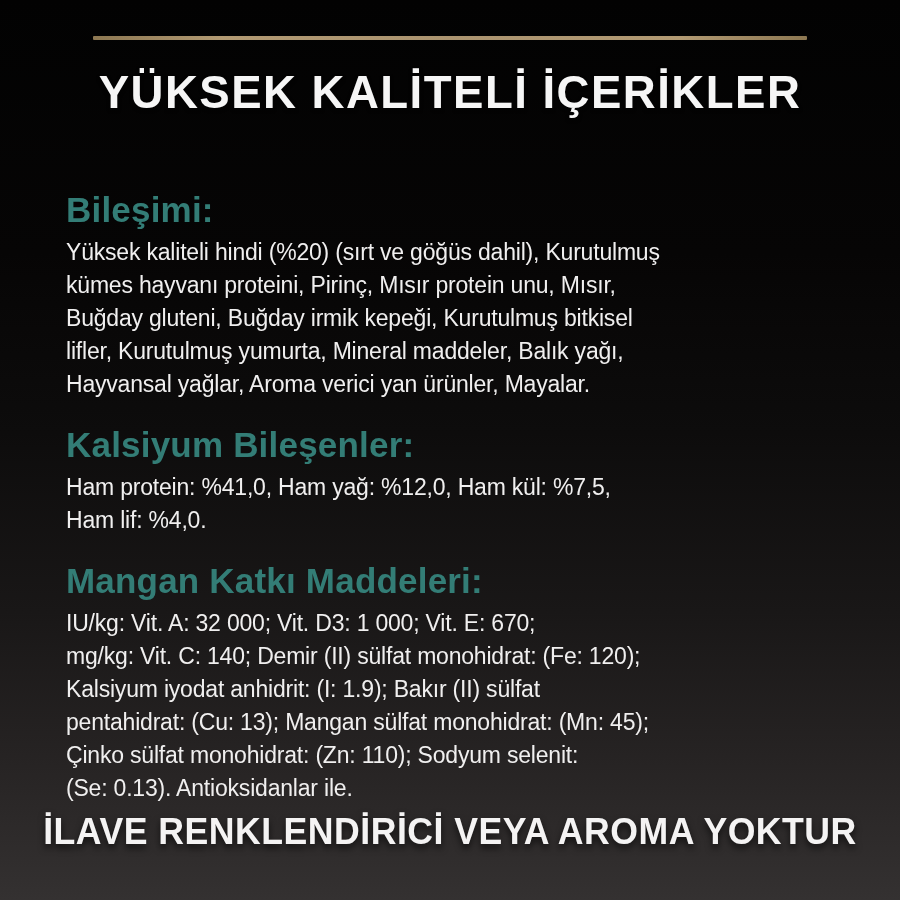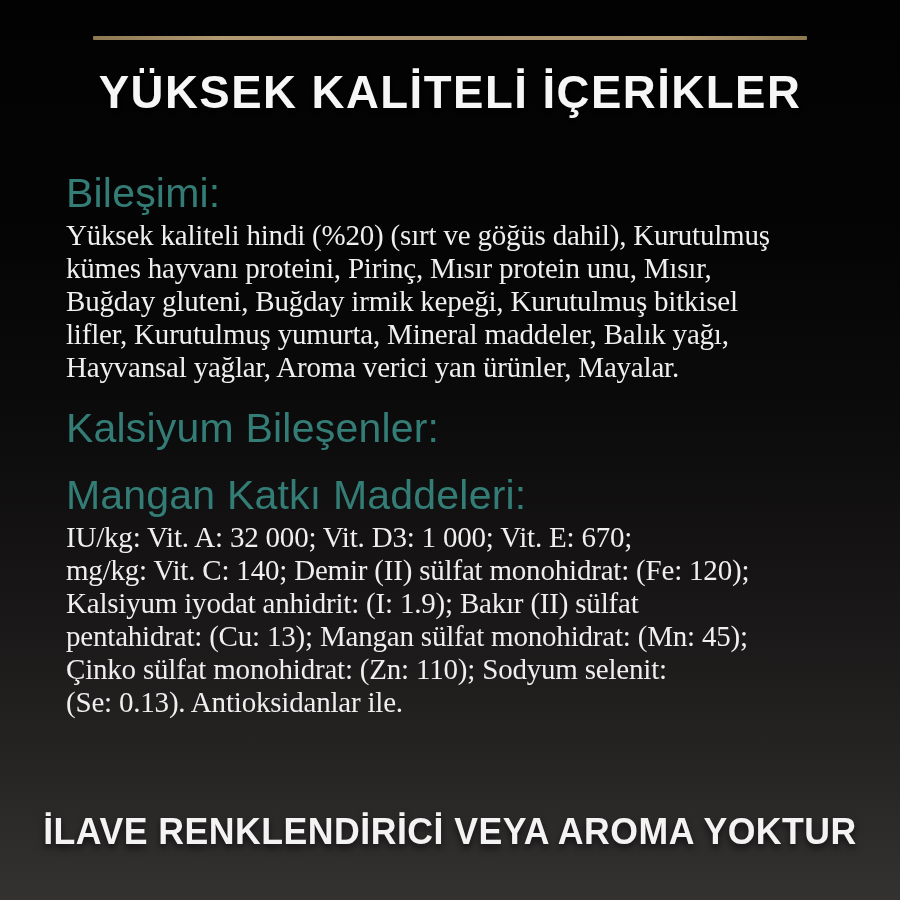--- a/index.html
+++ b/index.html
@@ -48,36 +48,35 @@
     white-space: nowrap;
   }
   .content {
     position: absolute;
     top: 170px;
     left: 66px;
     right: 34px;
   }
   .section { margin: 0 0 21px 0; }
   .section-heading {
-    margin: 0 0 3px 0;
-    font-size: 41px;
-    font-weight: 400;
+    margin: 17px 0 3px 0;
+    font-size: 35px;
+    font-weight: 700;
     line-height: 46px;
     letter-spacing: 0.2px;
     color: #337d76;
   }
   .section-body {
     margin: 0;
     color: #f0efef;
-    font-size: 29px;
+    font-size: 23px;
     font-weight: 400;
     line-height: 33px;
     letter-spacing: -0.2px;
     white-space: pre-line;
-    font-family: Liberation Serif, serif;
   }
   .footer-claim {
     position: absolute;
     top: 810px;
     left: 0;
     width: 100%;
     margin: 0;
     text-align: center;
     color: #f4f3f3;
     font-size: 36px;
@@ -104,20 +103,22 @@
       <h2 class="section-heading" style="color: rgb(51, 125, 118);">Bileşimi:</h2>
       <p class="section-body">Yüksek kaliteli hindi (%20) (sırt ve göğüs dahil), Kurutulmuş
 kümes hayvanı proteini, Pirinç, Mısır protein unu, Mısır,
 Buğday gluteni, Buğday irmik kepeği, Kurutulmuş bitkisel
 lifler, Kurutulmuş yumurta, Mineral maddeler, Balık yağı,
 Hayvansal yağlar, Aroma verici yan ürünler, Mayalar.</p>
     </section>
 
     <section class="section">
       <h2 class="section-heading" style="color: rgb(51, 125, 118);">Kalsiyum Bileşenler:</h2>
+      <p class="section-body">Ham protein: %41,0, Ham yağ: %12,0, Ham kül: %7,5,
+Ham lif: %4,0.</p>
     </section>
 
     <section class="section">
       <h2 class="section-heading" style="color: rgb(51, 125, 118);">Mangan Katkı Maddeleri:</h2>
       <p class="section-body">IU/kg: Vit. A: 32 000; Vit. D3: 1 000; Vit. E: 670;
 mg/kg: Vit. C: 140; Demir (II) sülfat monohidrat: (Fe: 120);
 Kalsiyum iyodat anhidrit: (I: 1.9); Bakır (II) sülfat
 pentahidrat: (Cu: 13); Mangan sülfat monohidrat: (Mn: 45);
 Çinko sülfat monohidrat: (Zn: 110); Sodyum selenit:
 (Se: 0.13). Antioksidanlar ile.</p>

